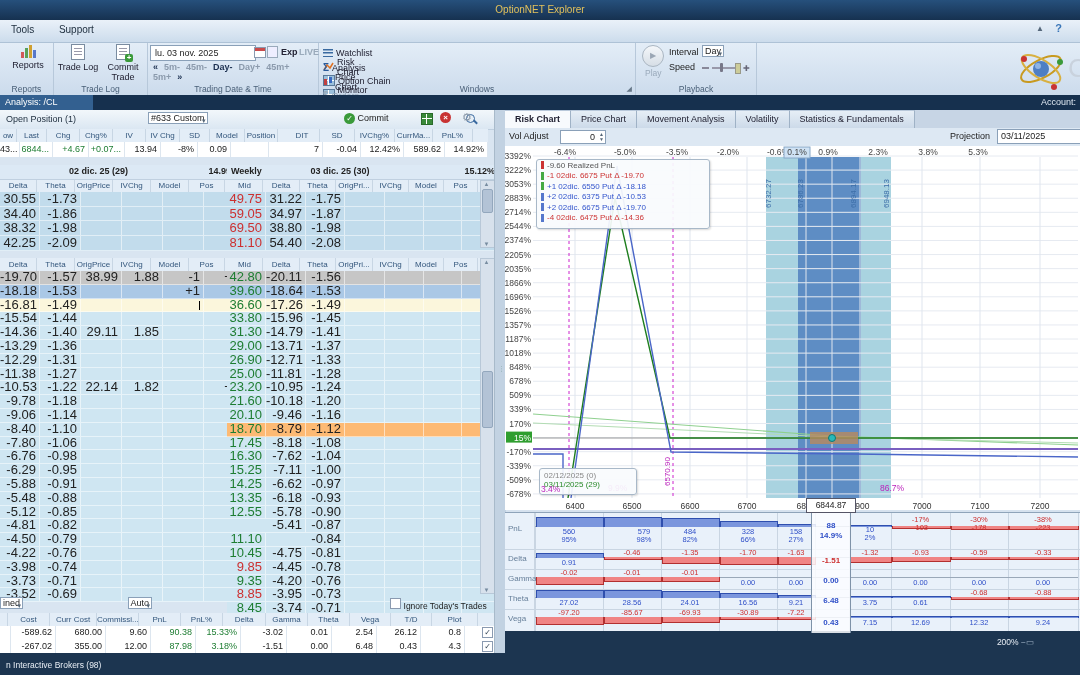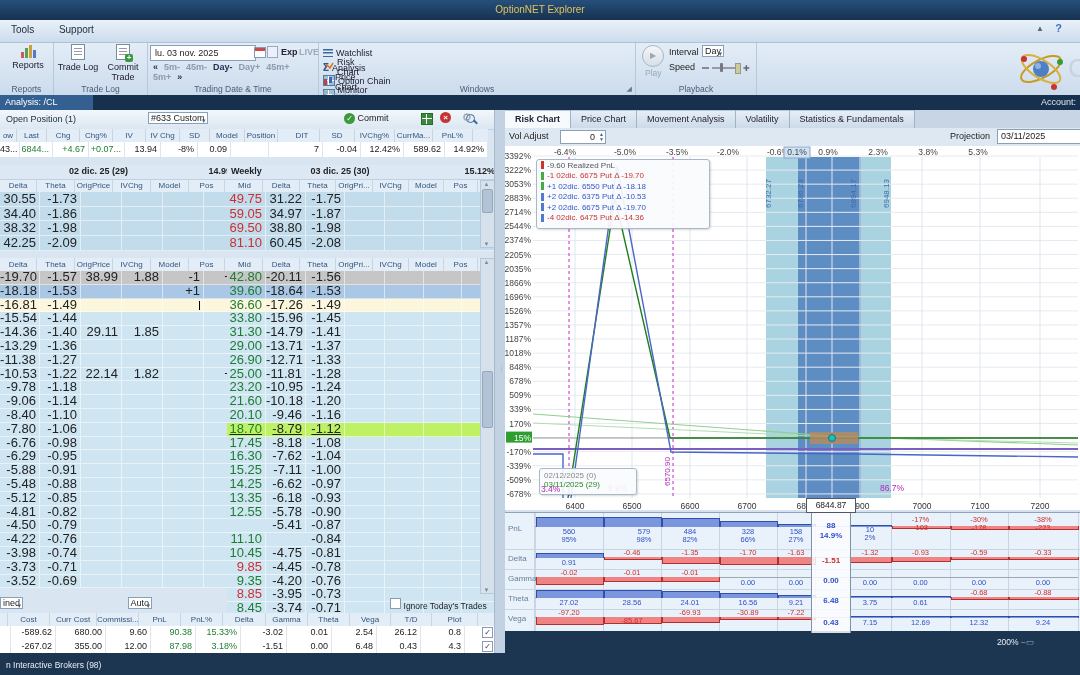--- a/index.html
+++ b/index.html
@@ -362,21 +362,21 @@
         <div class="red" style="width: 35px;">69.50</div>
         <div style="width: 36px;">38.80</div>
         <div style="width: 35px;">-1.98</div>
         <div style="width: 36px;"></div>
         <div style="width: 35px;"></div>
         <div style="width: 34px;"></div>
         <div style="width: 33px;"></div>
       </div>
       <div class="minirow" style="height: 13.7px; line-height: 13.7px; background: rgb(194, 220, 236);">
         <div class="red" style="width: 35px;">81.10</div>
-        <div style="width: 36px;">60.45</div>
+        <div style="width: 36px;">54.40</div>
         <div style="width: 35px;">-2.08</div>
         <div style="width: 36px;"></div>
         <div style="width: 35px;"></div>
         <div style="width: 34px;"></div>
         <div style="width: 33px;"></div>
       </div>
     </div>
   <div class="scroll" style="left:480px;top:70px;height:66px">
     <span class="sarr" style="top:0">▲</span>
       <div class="thumb" style="top:8px;height:22px"></div>
@@ -433,20 +433,28 @@
       </div>
       <div class="chrow" style="height: 12.8px; line-height: 12.8px; background: rgb(207, 230, 242);">
         <div style="width: 36px;">-13.29</div>
         <div style="width: 37px;">-1.36</div>
         <div style="width: 37px;"></div>
         <div style="width: 37px;"></div>
         <div style="width: 37px;"></div>
         <div style="width: 35px;"></div>
       </div>
       <div class="chrow" style="height: 12.8px; line-height: 12.8px; background: rgb(207, 230, 242);">
+        <div style="width: 36px;">-12.29</div>
+        <div style="width: 37px;">-1.31</div>
+        <div style="width: 37px;"></div>
+        <div style="width: 37px;"></div>
+        <div style="width: 37px;"></div>
+        <div style="width: 35px;"></div>
+      </div>
+      <div class="chrow" style="height: 12.8px; line-height: 12.8px; background: rgb(207, 230, 242);">
         <div style="width: 36px;">-11.38</div>
         <div style="width: 37px;">-1.27</div>
         <div style="width: 37px;"></div>
         <div style="width: 37px;"></div>
         <div style="width: 37px;"></div>
         <div style="width: 35px;"></div>
       </div>
       <div class="chrow" style="height: 12.8px; line-height: 12.8px; background: rgb(207, 230, 242);">
         <div style="width: 36px;">-10.53</div>
         <div style="width: 37px;">-1.22</div>
@@ -678,21 +686,21 @@
       </div>
       <div class="chrow" style="height: 12.8px; line-height: 12.8px; background: rgb(207, 230, 242);">
         <div class="green" style="width: 35px;">20.10</div>
         <div style="width: 36px;">-9.46</div>
         <div style="width: 35px;">-1.16</div>
         <div style="width: 36px;"></div>
         <div style="width: 35px;"></div>
         <div style="width: 34px;"></div>
         <div style="width: 33px;"></div>
       </div>
-      <div class="chrow" style="height: 12.8px; line-height: 12.8px; background: #bef264; text-decoration: underline;">
+      <div class="chrow" style="height: 12.8px; line-height: 12.8px; background: #fdba74;">
         <div class="green" style="width: 35px;">18.70</div>
         <div style="width: 36px;">-8.79</div>
         <div style="width: 35px;">-1.12</div>
         <div style="width: 36px;"></div>
         <div style="width: 35px;"></div>
         <div style="width: 34px;"></div>
         <div style="width: 33px;"></div>
       </div>
       <div class="chrow" style="height: 12.8px; line-height: 12.8px; background: rgb(207, 230, 242);">
         <div class="green" style="width: 35px;">17.45</div>
@@ -1113,21 +1121,21 @@
     <div class="hval" style="left: 387px; width: 57px; color: rgb(48, 80, 200); top: 86px;">0.61</div>
     <div class="hbar" style="left: 446px; width: 56px; height: 1.5px; top: 84px; background: rgb(240, 132, 132); border-right: 1px solid rgb(178, 48, 48); border-bottom: 1px solid rgb(178, 48, 48); border-left: 1px solid rgb(178, 48, 48); border-image: initial; border-top: none;"></div>
     <div class="hval" style="left: 446px; width: 56px; color: rgb(204, 48, 48); top: 76px;">-0.68</div>
     <div class="hbar" style="left: 504px; width: 68px; height: 1.5px; top: 84px; background: rgb(240, 132, 132); border-right: 1px solid rgb(178, 48, 48); border-bottom: 1px solid rgb(178, 48, 48); border-left: 1px solid rgb(178, 48, 48); border-image: initial; border-top: none;"></div>
     <div class="hval" style="left: 504px; width: 68px; color: rgb(204, 48, 48); top: 76px;">-0.88</div>
     <div class="hlabel" style="top: 101px;">Vega</div>
     <div style="position: absolute; left: 30px; top: 104px; width: 543px; height: 1px; background: rgb(154, 168, 184);"></div>
     <div class="hbar" style="left: 31px; width: 66px; height: 7px; top: 104px; background: rgb(240, 132, 132); border-right: 1px solid rgb(178, 48, 48); border-bottom: 1px solid rgb(178, 48, 48); border-left: 1px solid rgb(178, 48, 48); border-image: initial; border-top: none;"></div>
     <div class="hval" style="left: 31px; width: 66px; color: rgb(204, 48, 48); top: 96px;">-97.20</div>
     <div class="hbar" style="left: 99px; width: 56px; height: 6.16965px; top: 104px; background: rgb(240, 132, 132); border-right: 1px solid rgb(178, 48, 48); border-bottom: 1px solid rgb(178, 48, 48); border-left: 1px solid rgb(178, 48, 48); border-image: initial; border-top: none;"></div>
-    <div class="hval" style="left: 99px; width: 56px; color: rgb(204, 48, 48); top: 104px;">-85.67</div>
+    <div class="hval" style="left: 99px; width: 56px; color: rgb(204, 48, 48); top: 96px;">-85.67</div>
     <div class="hbar" style="left: 157px; width: 56px; height: 5.03611px; top: 104px; background: rgb(240, 132, 132); border-right: 1px solid rgb(178, 48, 48); border-bottom: 1px solid rgb(178, 48, 48); border-left: 1px solid rgb(178, 48, 48); border-image: initial; border-top: none;"></div>
     <div class="hval" style="left: 157px; width: 56px; color: rgb(204, 48, 48); top: 96px;">-69.93</div>
     <div class="hbar" style="left: 215px; width: 56px; height: 2.22459px; top: 104px; background: rgb(240, 132, 132); border-right: 1px solid rgb(178, 48, 48); border-bottom: 1px solid rgb(178, 48, 48); border-left: 1px solid rgb(178, 48, 48); border-image: initial; border-top: none;"></div>
     <div class="hval" style="left: 215px; width: 56px; color: rgb(204, 48, 48); top: 96px;">-30.89</div>
     <div class="hbar" style="left: 273px; width: 36px; height: 1.5px; top: 104px; background: rgb(240, 132, 132); border-right: 1px solid rgb(178, 48, 48); border-bottom: 1px solid rgb(178, 48, 48); border-left: 1px solid rgb(178, 48, 48); border-image: initial; border-top: none;"></div>
     <div class="hval" style="left: 273px; width: 36px; color: rgb(204, 48, 48); top: 96px;">-7.22</div>
     <div class="hbar" style="left: 345px; width: 40px; height: 1.5px; top: 102.5px; background: rgb(123, 150, 221); border-top: 1px solid rgb(47, 79, 174); border-right: 1px solid rgb(47, 79, 174); border-left: 1px solid rgb(47, 79, 174); border-image: initial; border-bottom: none;"></div>
     <div class="hval" style="left: 345px; width: 40px; color: rgb(48, 80, 200); top: 106px;">7.15</div>
     <div class="hbar" style="left: 387px; width: 57px; height: 1.5px; top: 102.5px; background: rgb(123, 150, 221); border-top: 1px solid rgb(47, 79, 174); border-right: 1px solid rgb(47, 79, 174); border-left: 1px solid rgb(47, 79, 174); border-image: initial; border-bottom: none;"></div>
     <div class="hval" style="left: 387px; width: 57px; color: rgb(48, 80, 200); top: 106px;">12.69</div>

